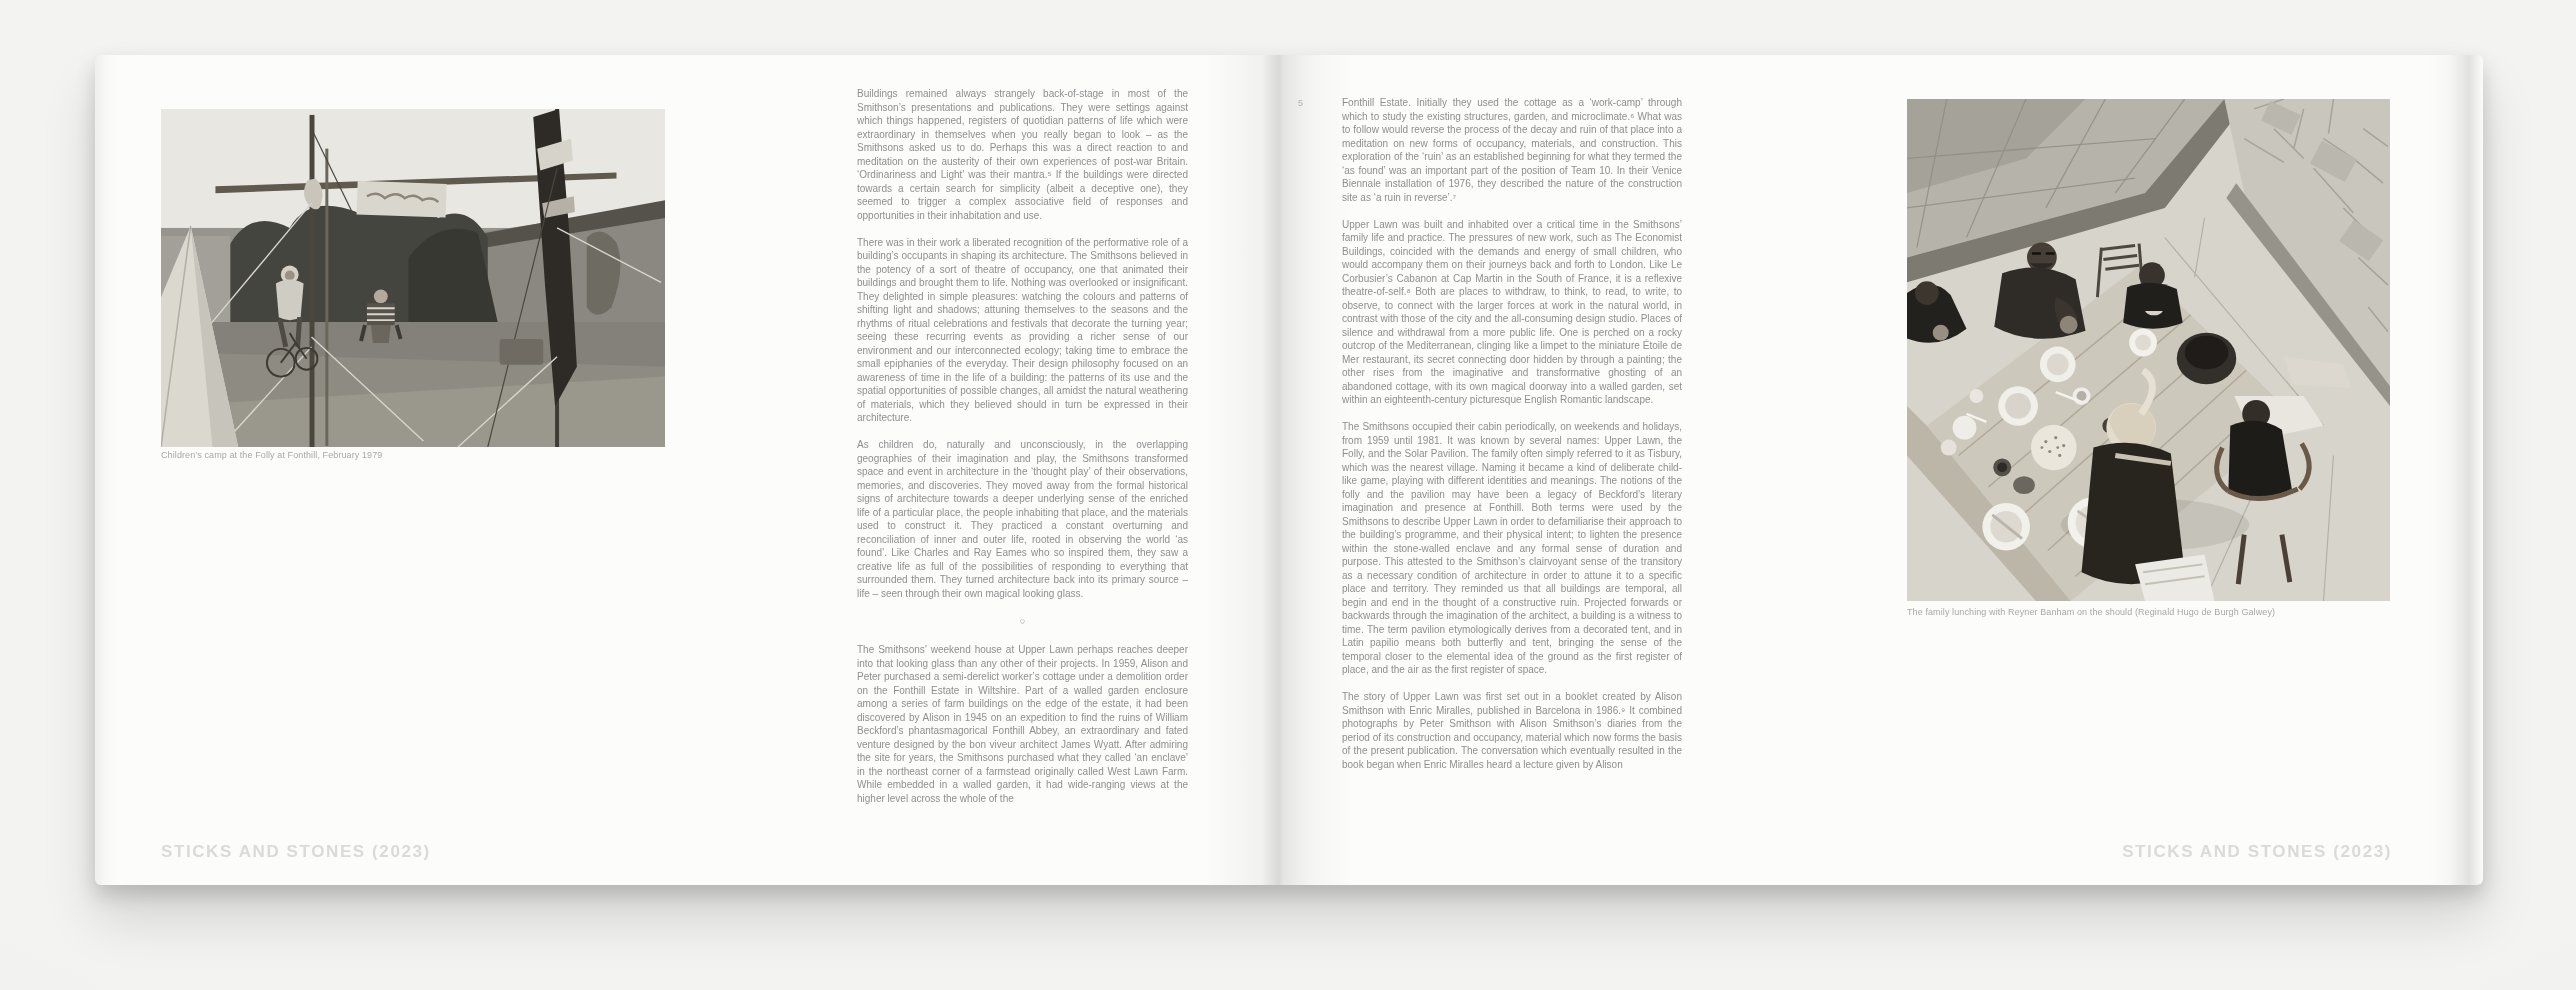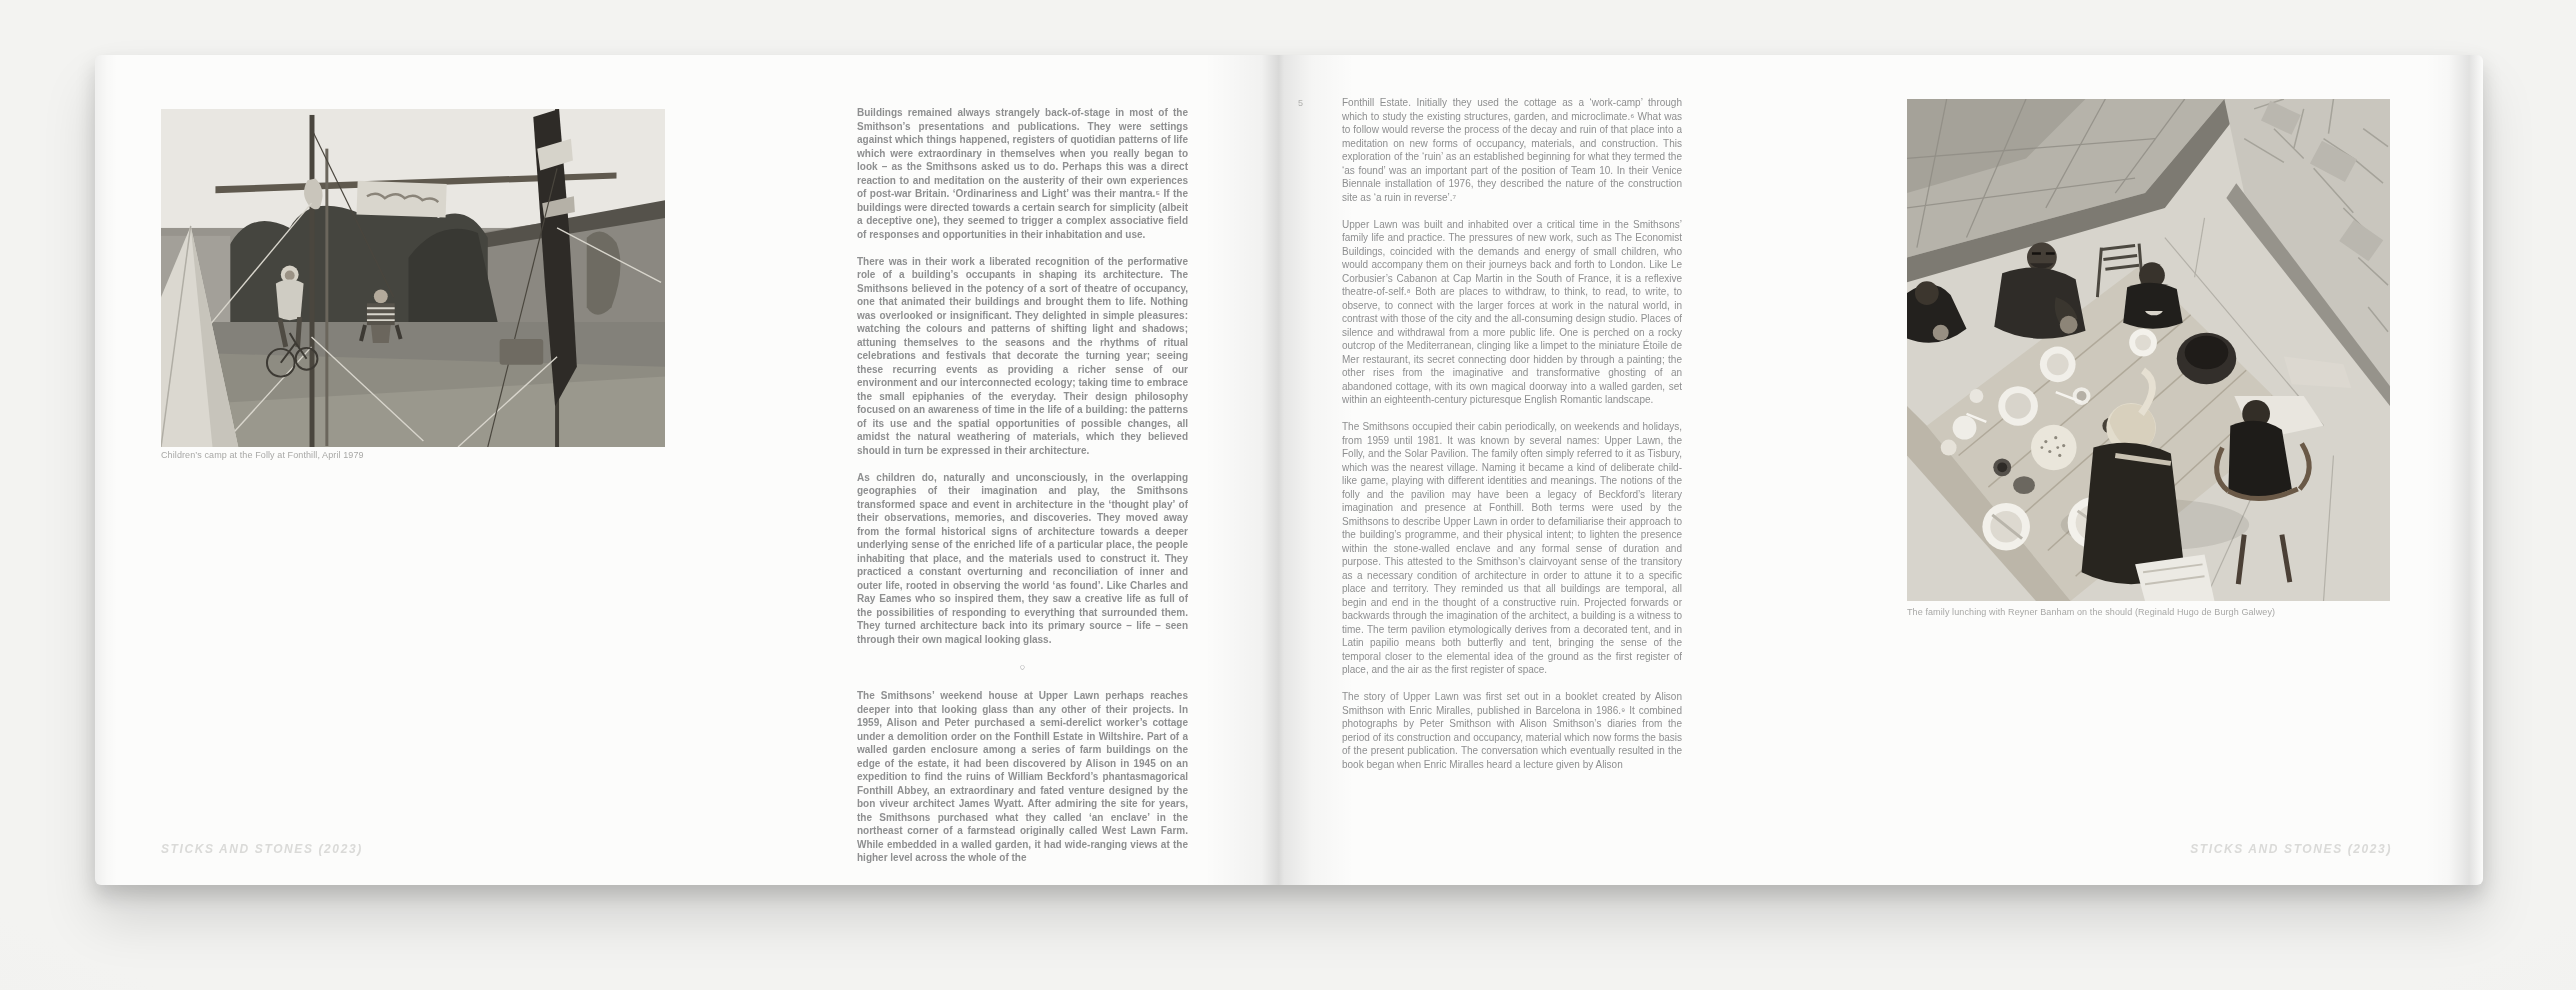--- a/index.html
+++ b/index.html
@@ -13,32 +13,32 @@
     background:linear-gradient(to right, rgba(0,0,0,0) 0%, rgba(0,0,0,0.045) 38%,
       rgba(0,0,0,0.14) 49.5%, rgba(0,0,0,0.09) 53%, rgba(0,0,0,0.028) 72%, rgba(0,0,0,0) 100%);}
   .left-edge{position:absolute;left:0;top:0;width:22px;height:100%;border-radius:6px 0 0 6px;pointer-events:none;
     background:linear-gradient(to right, rgba(0,0,0,0.05) 0%, rgba(0,0,0,0.015) 55%, rgba(0,0,0,0) 100%);}
   .right-edge{position:absolute;right:0;top:0;width:57px;height:100%;border-radius:0 6px 6px 0;pointer-events:none;
     background:linear-gradient(to right, rgba(0,0,0,0) 0%, rgba(0,0,0,0.02) 40%,
       rgba(0,0,0,0.105) 76%, rgba(0,0,0,0.03) 93%, rgba(0,0,0,0) 100%);}
   .col{position:absolute;overflow:hidden;color:#8e8f90;font-size:10px;line-height:13.5px;
     text-align:justify;height:795px;}
   .col p{margin:0 0 13.5px 0;}
-  .col-left{left:762px;top:51px;width:331px;font-weight:bold;}
+  .col-left{left:762px;top:32px;width:331px;}
   .col-right{left:1247px;top:41px;width:340px;}
   .separator{text-align:center;font-size:9.4px;color:#98989a;margin:3px 0 16px 0;}
   .photo{position:absolute;overflow:hidden;background:#d8d5ce;}
   .photo svg{display:block;width:100%;height:100%;}
   .photo-left{left:66px;top:54px;width:504px;height:338px;}
   .photo-right{left:1812px;top:44px;width:483px;height:502px;}
   .caption{position:absolute;font-size:9px;color:#a8a8a6;letter-spacing:0.1px;white-space:nowrap;}
   .caption-left{left:66px;top:395px;}
   .caption-right{left:1812px;top:552px;}
-  .footer{position:absolute;font-size:12px;font-weight:bold;color:#dadad8;
-    letter-spacing:1.6px;white-space:nowrap;top:787px;font-style:italic;}
+  .footer{position:absolute;font-size:17px;font-weight:bold;color:#dadad8;
+    letter-spacing:1.6px;white-space:nowrap;top:787px;}
   .footer-left{left:66px;}
   .footer-right{right:91px;text-align:right;}
   .margin-note{position:absolute;left:1203px;top:43px;font-size:9px;color:#bbbbb9;}
 </style>
 </head>
 <body>
 
 <div class="stage">
   <div class="book">
 
@@ -88,21 +88,21 @@
           <circle cx="147" cy="252" r="11" fill="none" stroke="#3d3a34" stroke-width="2"></circle>
           <path d="M121,256 L136,236 L147,252 M136,236 L130,226" stroke="#3d3a34" stroke-width="2" fill="none"></path>
           <circle cx="222" cy="189" r="7" fill="#b3aa9b"></circle>
           <path d="M208,196 h28 v22 h-28 Z" fill="#57534b"></path>
           <path d="M208,201 h28 M208,207 h28 M208,213 h28" stroke="#d9d6cd" stroke-width="2"></path>
           <path d="M206,218 l-4,16 M238,218 l4,14" stroke="#3d3a34" stroke-width="4"></path>
           <path d="M212,218 l20,0 l-2,18 l-16,0 Z" fill="#6b665d"></path>
           <rect x="342" y="232" width="44" height="26" rx="3" fill="#6f6b62"></rect>
         </svg>
       </div>
-      <div class="caption caption-left">Children’s camp at the Folly at Fonthill, April 1979</div>
+      <div class="caption caption-left">Children’s camp at the Folly at Fonthill, February 1979</div>
 
       <div class="col col-left">
         <p>Buildings remained always strangely back-of-stage in most of the Smithson’s presentations and publications. They were settings against which things happened, registers of quotidian patterns of life which were extraordinary in themselves when you really began to look – as the Smithsons asked us to do. Perhaps this was a direct reaction to and meditation on the austerity of their own experiences of post-war Britain. ‘Ordinariness and Light’ was their mantra.⁵ If the buildings were directed towards a certain search for simplicity (albeit a deceptive one), they seemed to trigger a complex associative field of responses and opportunities in their inhabitation and use.</p>
         <p>There was in their work a liberated recognition of the performative role of a building’s occupants in shaping its architecture. The Smithsons believed in the potency of a sort of theatre of occupancy, one that animated their buildings and brought them to life. Nothing was overlooked or insignificant. They delighted in simple pleasures: watching the colours and patterns of shifting light and shadows; attuning themselves to the seasons and the rhythms of ritual celebrations and festivals that decorate the turning year; seeing these recurring events as providing a richer sense of our environment and our interconnected ecology; taking time to embrace the small epiphanies of the everyday. Their design philosophy focused on an awareness of time in the life of a building: the patterns of its use and the spatial opportunities of possible changes, all amidst the natural weathering of materials, which they believed should in turn be expressed in their architecture.</p>
         <p>As children do, naturally and unconsciously, in the overlapping geographies of their imagination and play, the Smithsons transformed space and event in architecture in the ‘thought play’ of their observations, memories, and discoveries. They moved away from the formal historical signs of architecture towards a deeper underlying sense of the enriched life of a particular place, the people inhabiting that place, and the materials used to construct it. They practiced a constant overturning and reconciliation of inner and outer life, rooted in observing the world ‘as found’. Like Charles and Ray Eames who so inspired them, they saw a creative life as full of the possibilities of responding to everything that surrounded them. They turned architecture back into its primary source – life – seen through their own magical looking glass.</p>
         <div class="separator">○</div>
         <p>The Smithsons’ weekend house at Upper Lawn perhaps reaches deeper into that looking glass than any other of their projects. In 1959, Alison and Peter purchased a semi-derelict worker’s cottage under a demolition order on the Fonthill Estate in Wiltshire. Part of a walled garden enclosure among a series of farm buildings on the edge of the estate, it had been discovered by Alison in 1945 on an expedition to find the ruins of William Beckford’s phantasmagorical Fonthill Abbey, an extraordinary and fated venture designed by the bon viveur architect James Wyatt. After admiring the site for years, the Smithsons purchased what they called ‘an enclave’ in the northeast corner of a farmstead originally called West Lawn Farm. While embedded in a walled garden, it had wide-ranging views at the higher level across the whole of the</p>
       </div>
 
       <div class="footer footer-left">STICKS AND STONES (2023)</div>

